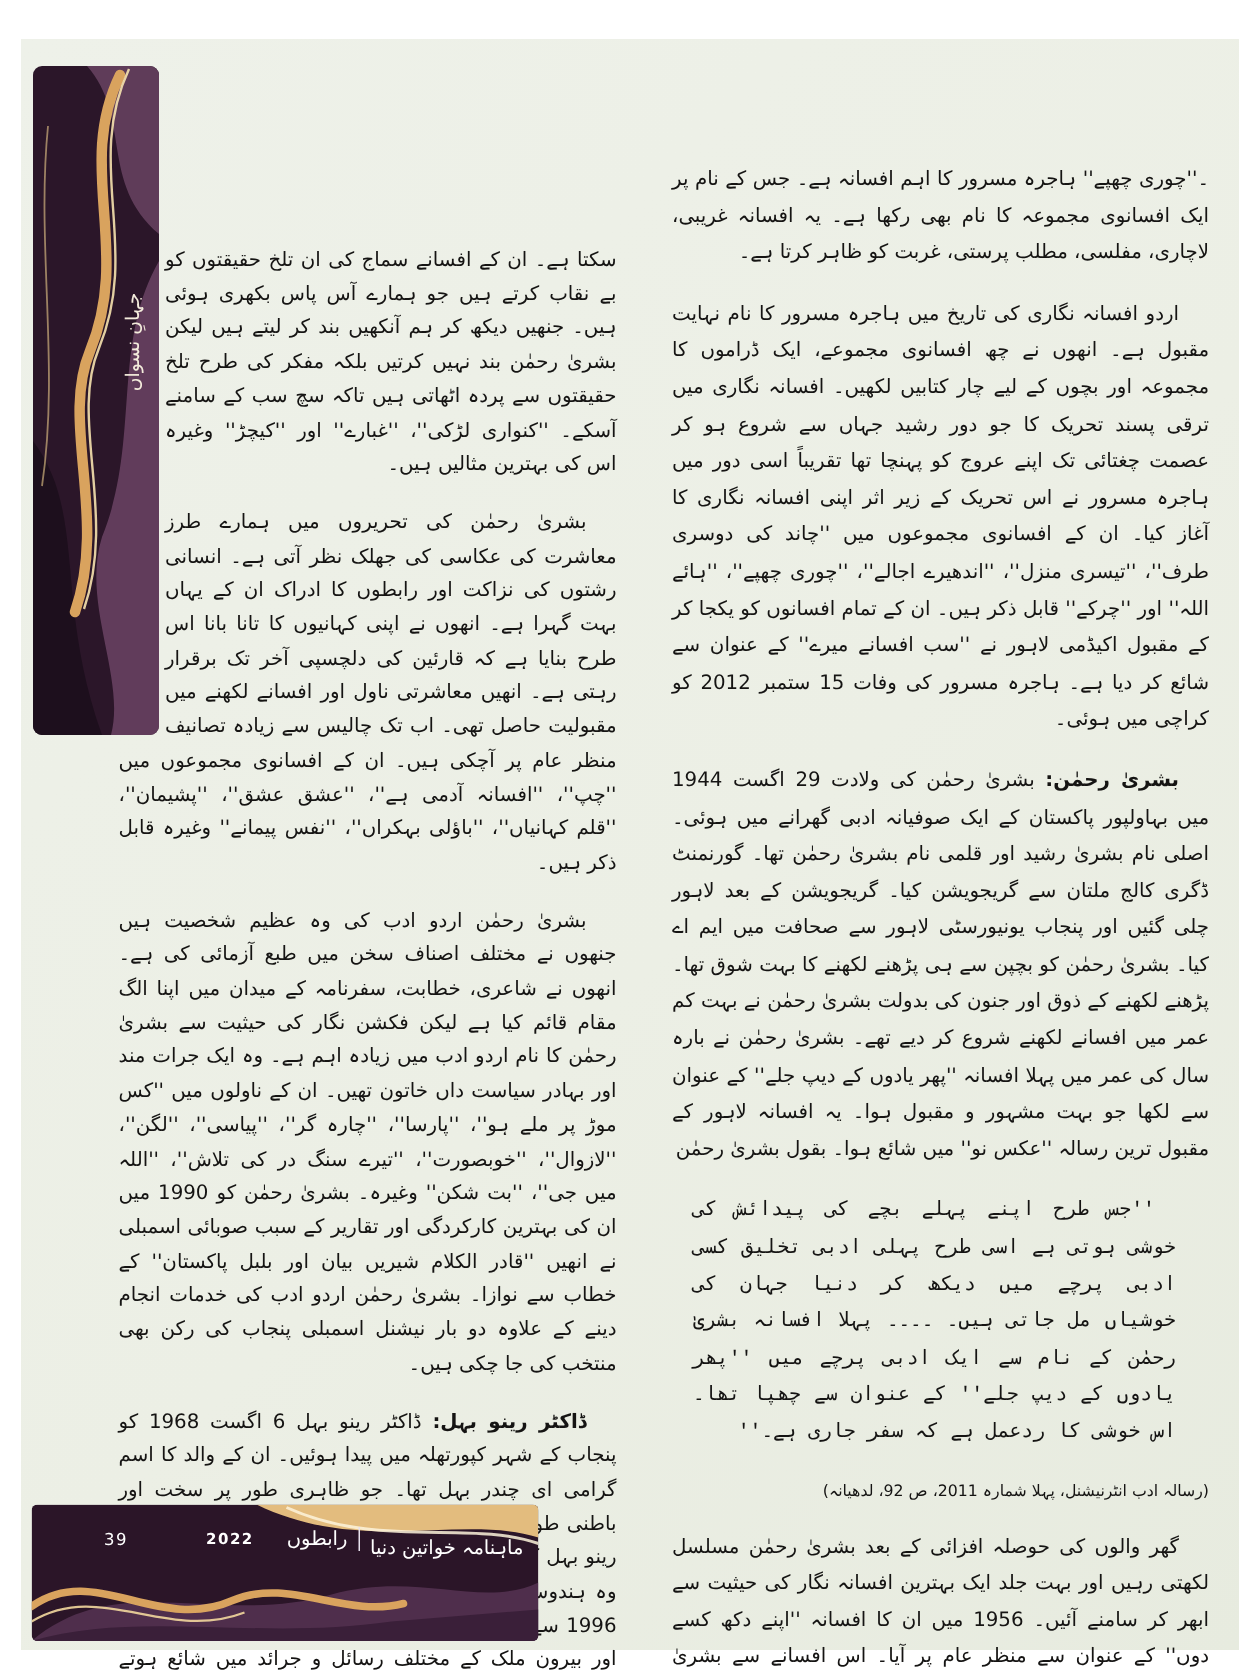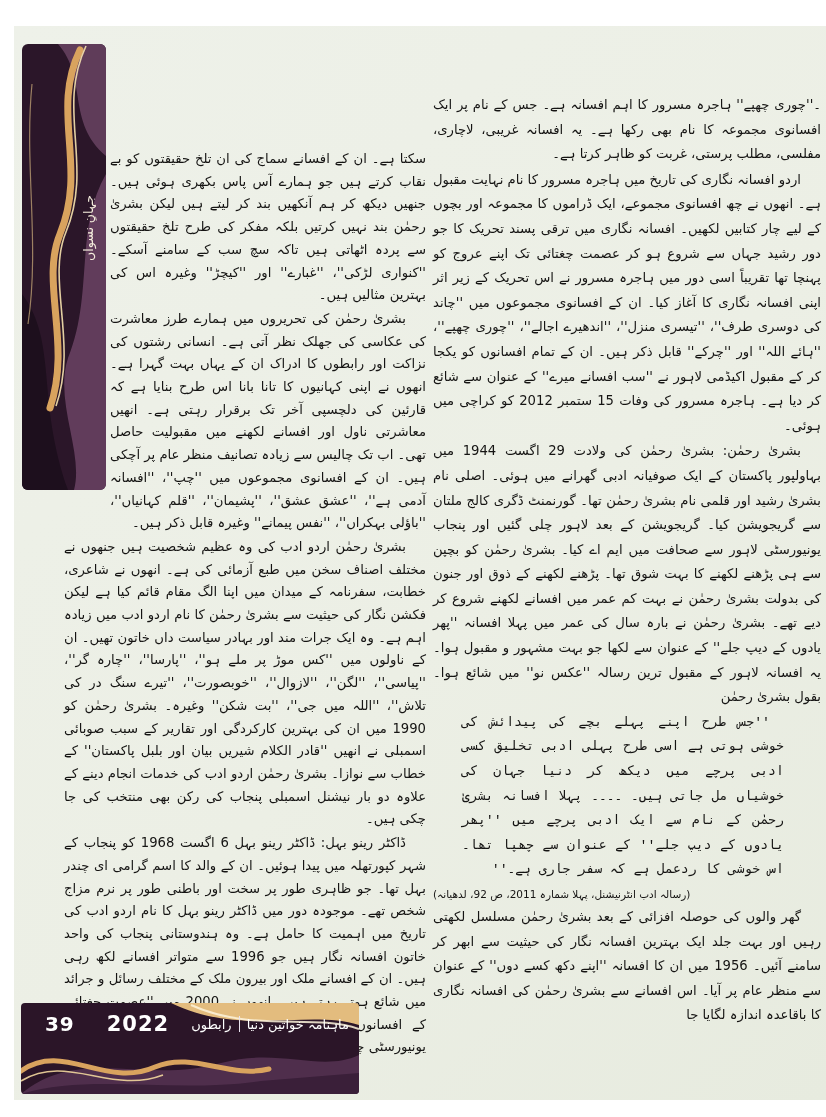--- a/index.html
+++ b/index.html
@@ -11,36 +11,36 @@
   .deco-top{position:absolute;left:22px;top:44px;width:84px;height:446px;
             border-radius:6px;overflow:hidden;}
   .vlabel{position:absolute;left:88px;top:228px;transform:translate(-50%,-50%) rotate(-90deg);
           transform-origin:center;color:#f4ecdc;font-size:12.5px;letter-spacing:1px;
           white-space:nowrap;direction:rtl;}
   
   .col{position:absolute;direction:rtl;text-align:justify;color:#151413;}
   .col-right{left:432px;top:92px;width:390px;font-size:13.2px;line-height:24.6px;}
   .col-left{left:63px;top:147px;width:364px;font-size:13.2px;line-height:22.7px;}
   .float-spacer{float:left;width:47px;height:343px;}
-  .para{margin:1px;padding:0;}
+  .para{margin:16px;padding:0;}
   .para.body{text-indent:20px;}
   .para.open{text-indent:0;}
   .para.quote{margin-right:38px;margin-left:30px;text-indent:14px;font-family:Liberation Mono, monospace;}
-  .para.citation{font-size:10.5px;text-align:left;text-indent:0;line-height:20px;}
-  .para b.lead{font-weight:normal;}
+  .para.citation{font-size:10.5px;text-align:right;text-indent:0;line-height:20px;}
+  .para b.lead{font-weight:bold;}
   
   .footer-banner{position:absolute;left:21px;top:1003px;width:338px;height:91px;
                  border-radius:4px;overflow:hidden;}
   .footer-row{position:absolute;top:9px;right:10px;display:flex;direction:rtl;
               align-items:center;color:#ffffff;}
-  .footer-name{font-size:13px;white-space:nowrap;}
+  .footer-name{font-size:13px;white-space:nowrap;margin-top:12px;}
   .footer-divider{width:1px;height:16px;background:#e8e2ee;margin:0 7px;}
   .footer-month{font-size:13px;white-space:nowrap;}
-  .footer-year{font-size:21px;font-weight:bold;letter-spacing:1px;margin-right:22px;}
-  .footer-page{font-size:20px;font-weight:bold;letter-spacing:1px;margin-right:32px;}
+  .footer-year{font-size:10px;font-weight:bold;letter-spacing:1px;margin-right:22px;}
+  .footer-page{font-size:11px;font-weight:normal;letter-spacing:1px;margin-right:52px;}
 </style>
 </head>
 <body>
 
 <div class="paper"></div>
 
 <div class="deco-top">
   <svg width="84" height="446" viewBox="0 0 84 446">
     <rect x="0" y="0" width="84" height="446" fill="#2b1629"></rect>
     <path d="M36,0 C66,34 44,78 84,112 L84,0 Z" fill="#5f3c59"></path>

